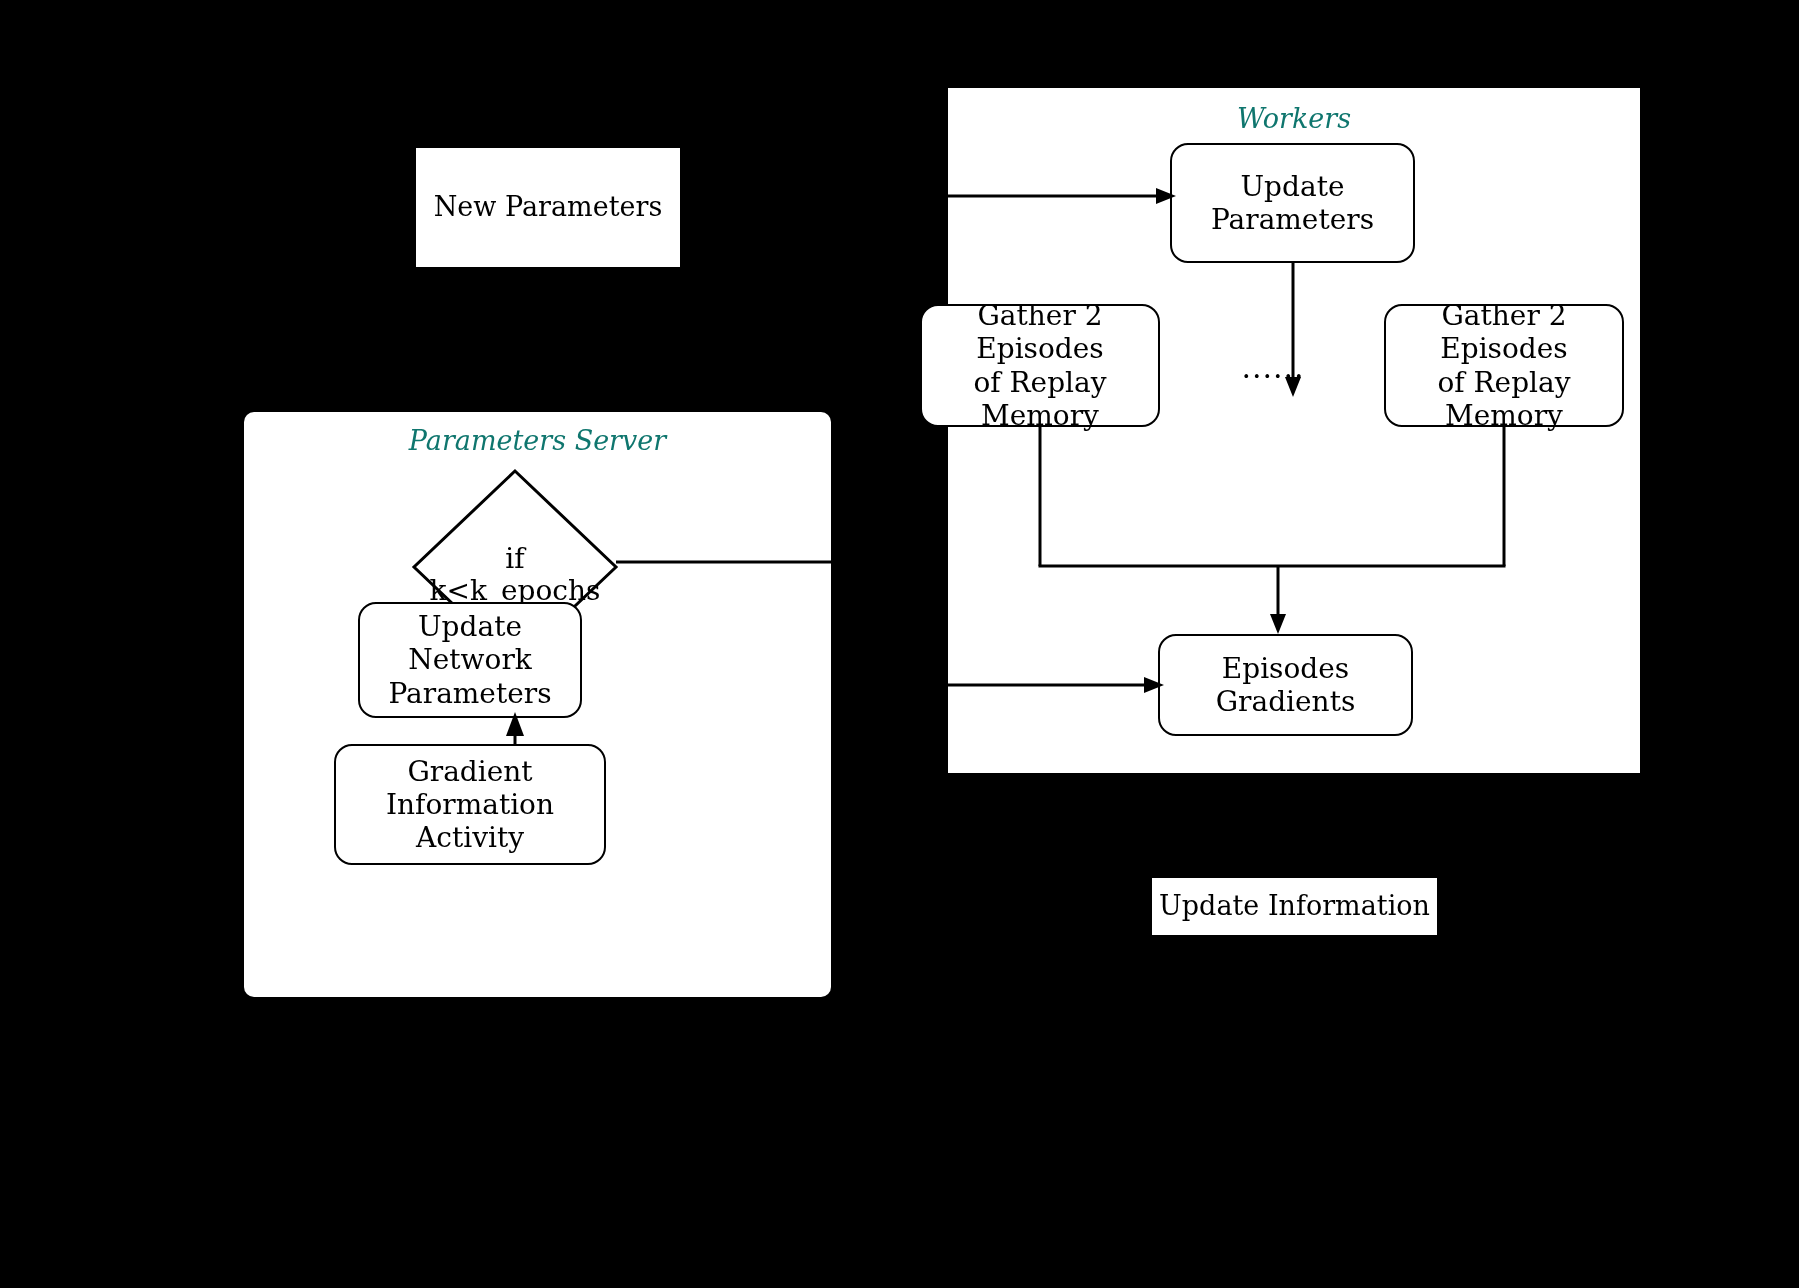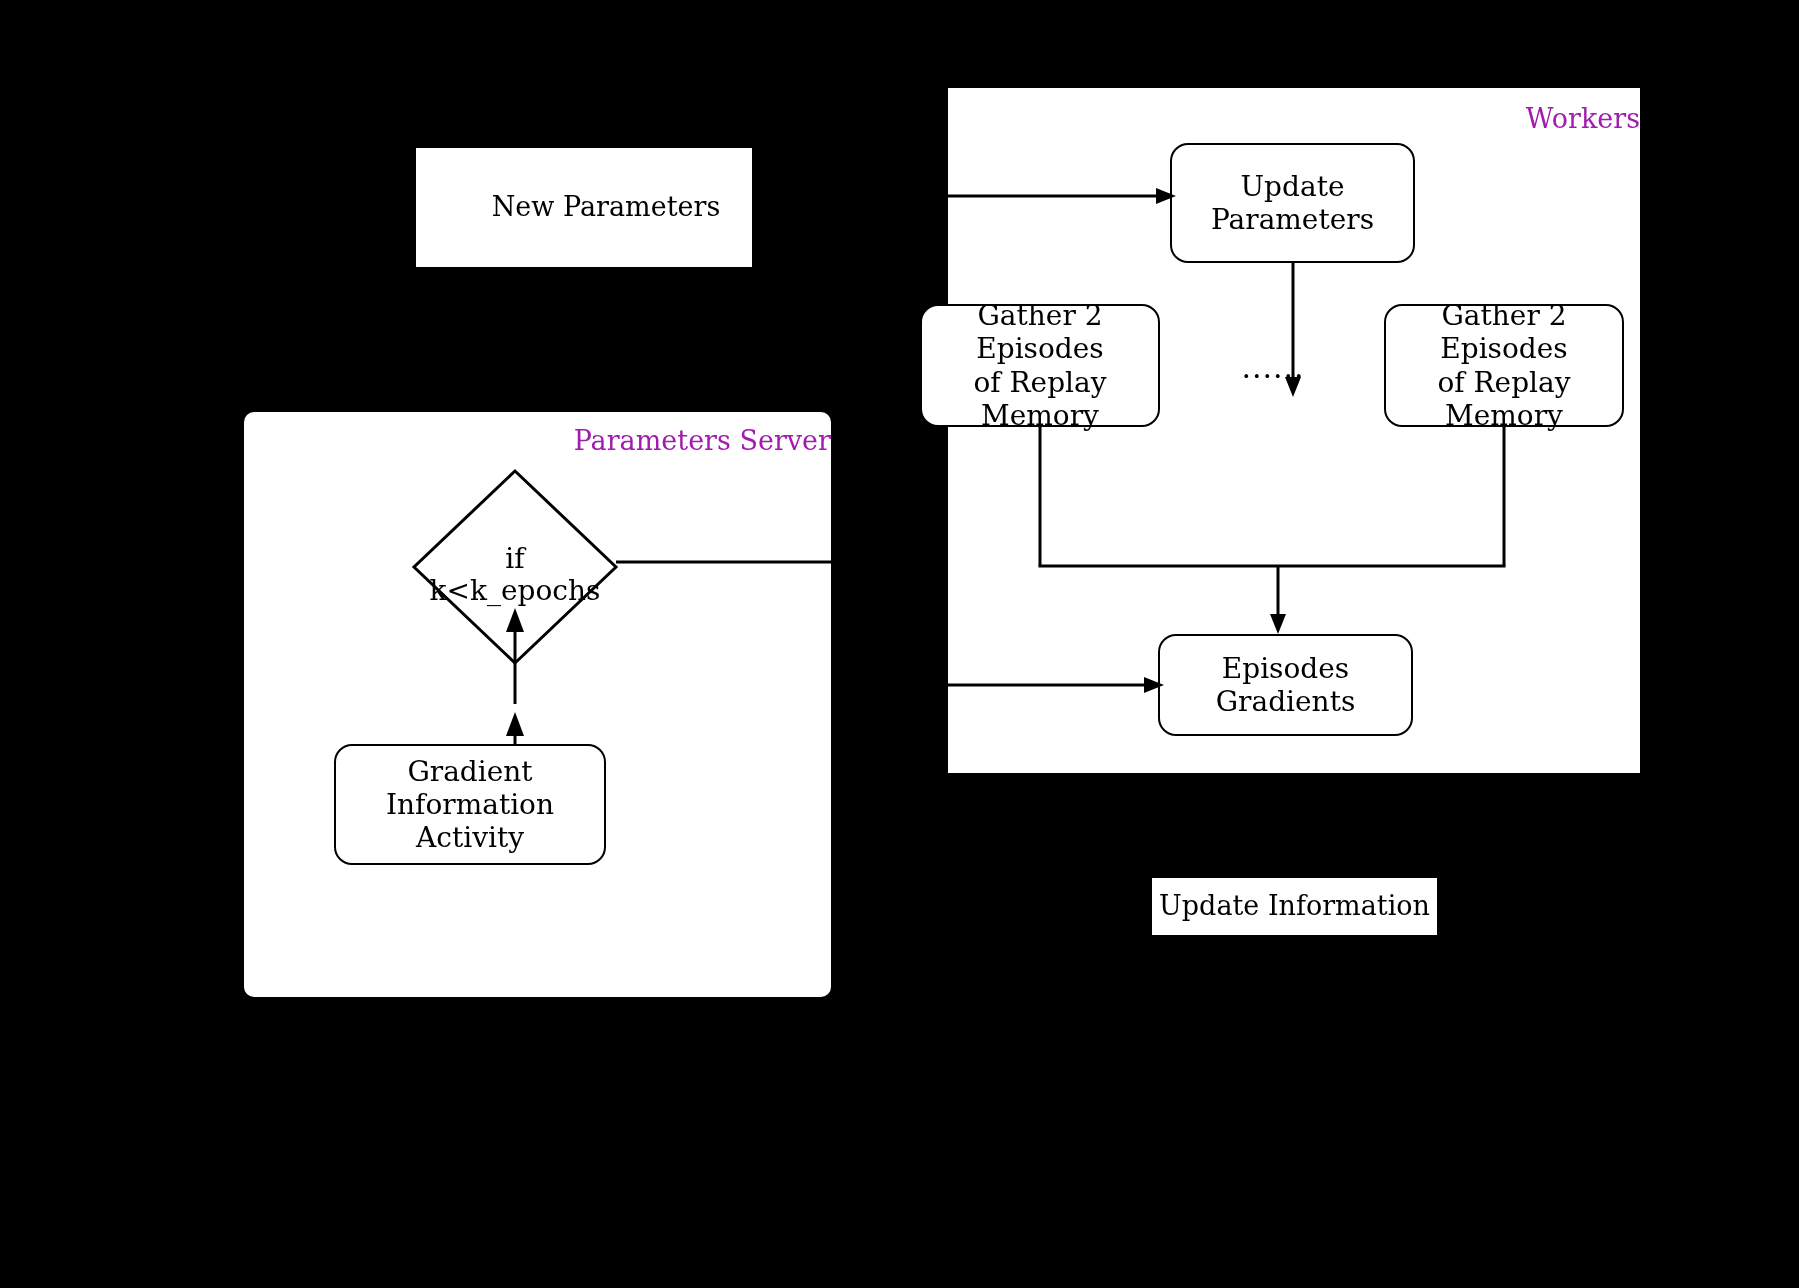--- a/index.html
+++ b/index.html
@@ -11,24 +11,25 @@
     font-family:"DejaVu Serif","Liberation Serif",serif;
   }
   .panel{
     position:absolute;
     background:#ffffff;
     color:#000000;
   }
   .panel-title{
     position:absolute;
     left:0;right:0;
-    text-align:right;
+    text-align:center;
     font-size:27px;
     line-height:1.1;
-    color:#a21caf;
+    color:#0f766e;
+    font-style:italic;
   }
   .plain-box{
     position:absolute;
     background:#ffffff;
     color:#000000;
     display:flex;
     align-items:center;
     justify-content:center;
     text-align:center;
     font-size:27px;
@@ -74,21 +75,21 @@
     line-height:1;
   }
   .edge{position:absolute;}
   .edge svg{display:block;overflow:visible;}
 </style>
 </head>
 <body>
 
 <div id="stage">
 
-  <div class="plain-box" style="left:416px;top:148px;width:292px;height:119px;padding-left:44px;">
+  <div class="plain-box" style="left:416px;top:148px;width:264px;height:119px;">
     <span>New Parameters</span>
   </div>
 
   <div class="panel" style="left:948px;top:88px;width:692px;height:685px;">
     <div class="panel-title" style="top:16px;">Workers</div>
 
     <div class="node" style="left:222px;top:55px;width:245px;height:120px;">Update Parameters</div>
 
     <div class="edge" style="left:0px;top:88px;width:230px;height:40px;">
       <svg width="230" height="40" viewBox="0 0 230 40">
@@ -153,20 +154,22 @@
       </svg>
     </div>
 
     <div class="edge" style="left:256px;top:196px;width:30px;height:96px;">
       <svg width="30" height="96" viewBox="0 0 30 96">
         <line x1="15" y1="96" x2="15" y2="16" stroke="#000" stroke-width="3"></line>
         <polygon points="15,0 6,24 24,24" fill="#000"></polygon>
       </svg>
     </div>
 
+    <div class="node" style="left:114px;top:190px;width:224px;height:116px;">Update Network
+Parameters</div>
 
     <div class="edge" style="left:256px;top:300px;width:30px;height:46px;">
       <svg width="30" height="46" viewBox="0 0 30 46">
         <line x1="15" y1="46" x2="15" y2="16" stroke="#000" stroke-width="3"></line>
         <polygon points="15,0 6,24 24,24" fill="#000"></polygon>
       </svg>
     </div>
 
     <div class="node" style="left:90px;top:332px;width:272px;height:121px;">Gradient Information
 Activity</div>

